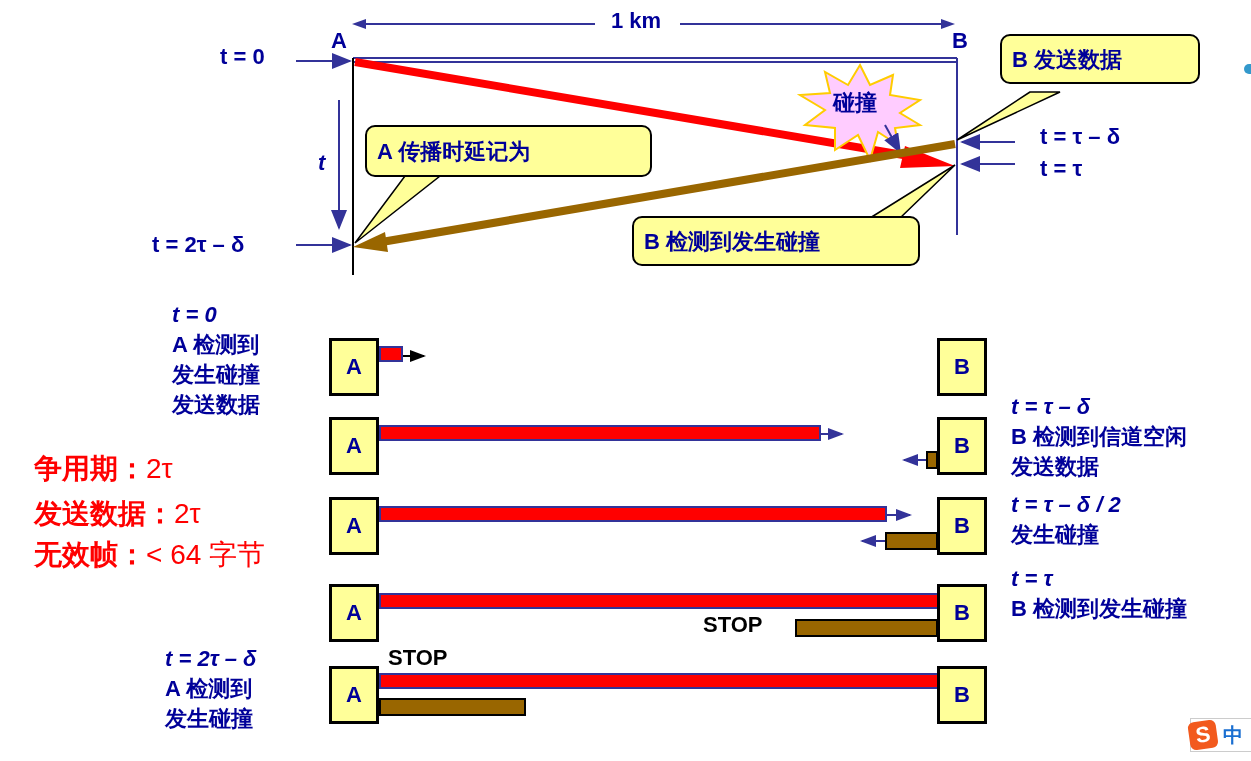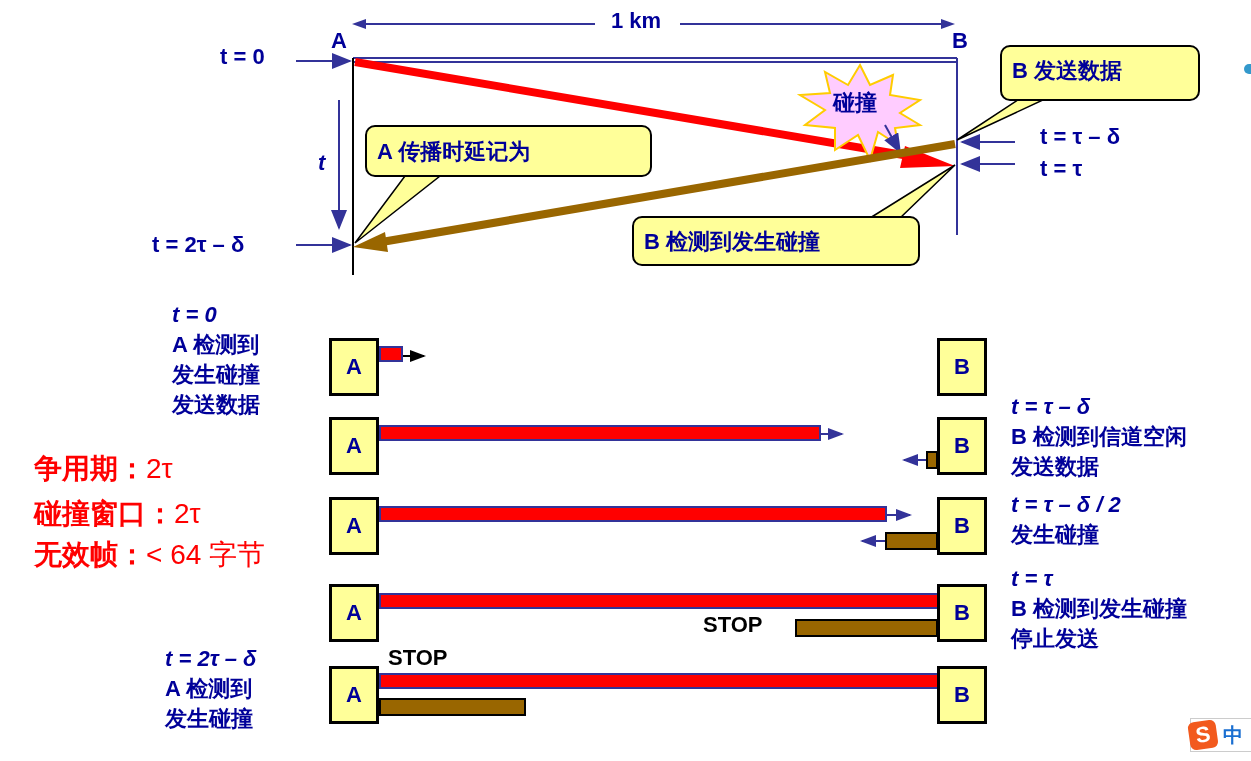--- a/index.html
+++ b/index.html
@@ -69,28 +69,28 @@
 <div class="abs navy" style="left:952px;top:28px;font-size:22px;">B</div>
 <div class="abs navy" style="left:605px;top:8px;font-size:22px;background:#fff;padding:0 6px;">1 km</div>
 <div class="abs tlab" style="left:220px;top:44px;">t = 0</div>
 <div class="abs tlab" style="left:318px;top:150px;font-style:italic;">t</div>
 <div class="abs tlab" style="left:152px;top:232px;">t = 2τ – δ</div>
 <div class="abs tlab" style="left:1040px;top:124px;">t = τ – δ</div>
 <div class="abs tlab" style="left:1040px;top:156px;">t = τ</div>
 <div class="abs navy" style="left:833px;top:88px;font-size:22px;">碰撞</div>
 
 <div class="bubble" style="left:365px;top:125px;width:287px;height:52px;line-height:42px;">A 传播时延记为</div>
-<div class="bubble" style="left:1000px;top:45px;width:200px;height:56px;line-height:40px;">B 发送数据</div>
+<div class="bubble" style="left:1000px;top:34px;width:200px;height:50px;line-height:40px;">B 发送数据</div>
 <div class="bubble" style="left:632px;top:216px;width:288px;height:50px;line-height:40px;">B 检测到发生碰撞</div>
 
 <div class="abs" style="left:985px;top:204px;width:240px;text-align:center;font-size:30px;font-weight:bold;color:#000099;line-height:40px;">
 </div>
 
 <div class="abs red" style="left:34px;top:450px;"><span>争用期：</span><span class="v">2τ</span></div>
-<div class="abs red" style="left:34px;top:495px;"><span>碰撞窗口：</span><span class="v">2τ</span></div>
+<div class="abs red" style="left:34px;top:495px;"><span>发送数据：</span><span class="v">2τ</span></div>
 <div class="abs red" style="left:34px;top:536px;"><span>无效帧：</span><span class="v">&lt; 64 字节</span></div>
 
 <svg width="1251" height="761" style="pointer-events:none;">
   <defs>
     <marker id="aN2" markerWidth="8" markerHeight="6" refX="7" refY="3" orient="auto">
         <path d="M0,0 L8,3 L0,6 z" fill="#333399"></path>
       </marker>
     <marker id="aK2" markerWidth="8" markerHeight="6" refX="7" refY="3" orient="auto">
         <path d="M0,0 L8,3 L0,6 z" fill="#000"></path>
       </marker>
@@ -134,21 +134,20 @@
 </div>
 
 <div class="box" style="left:329px;top:584px;">A</div>
 <div class="redbar" style="left:379px;top:593px;width:560px;"></div>
 <div class="box" style="left:937px;top:584px;">B</div>
 <div class="brownbar" style="left:795px;top:619px;width:143px;"></div>
 <div class="stop" style="left:703px;top:612px;">STOP</div>
 <div class="abs lbl navy" style="left:1011px;top:564px;">
   <div style="font-style:italic">t = τ</div>
   <div>B 检测到发生碰撞</div>
-  <div>停止发送</div>
 </div>
 
 <div class="abs lbl navy" style="left:165px;top:644px;">
   <div style="font-style:italic">t = 2τ – δ</div>
   <div>A 检测到</div>
   <div>发生碰撞</div>
 </div>
 <div class="box" style="left:329px;top:666px;">A</div>
 <div class="redbar" style="left:379px;top:673px;width:560px;"></div>
 <div class="brownbar" style="left:379px;top:698px;width:147px;"></div>

